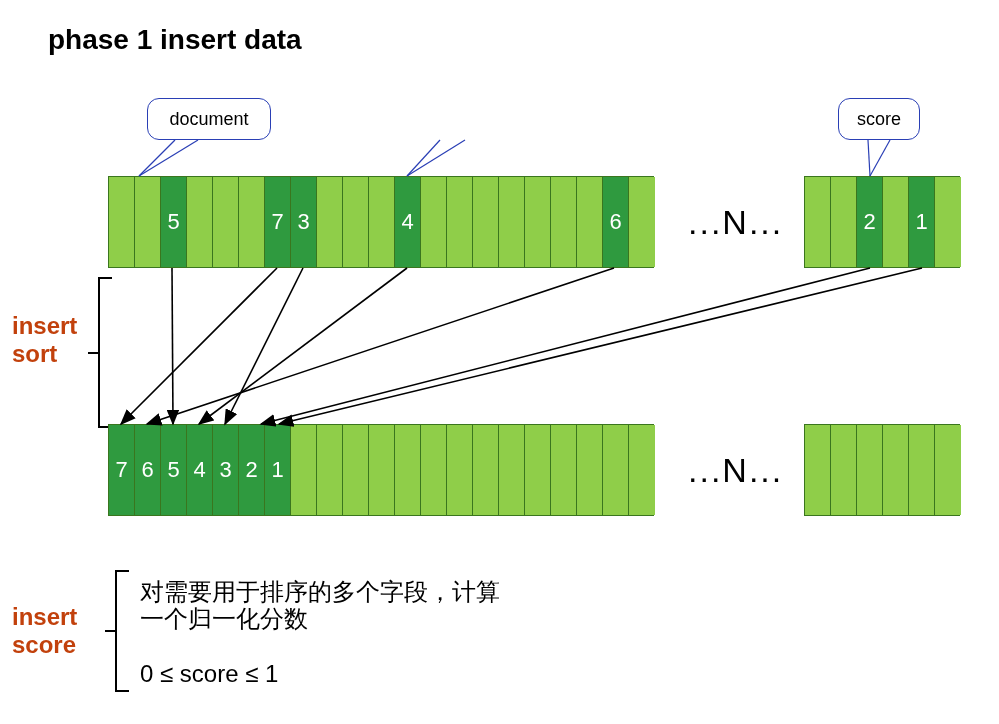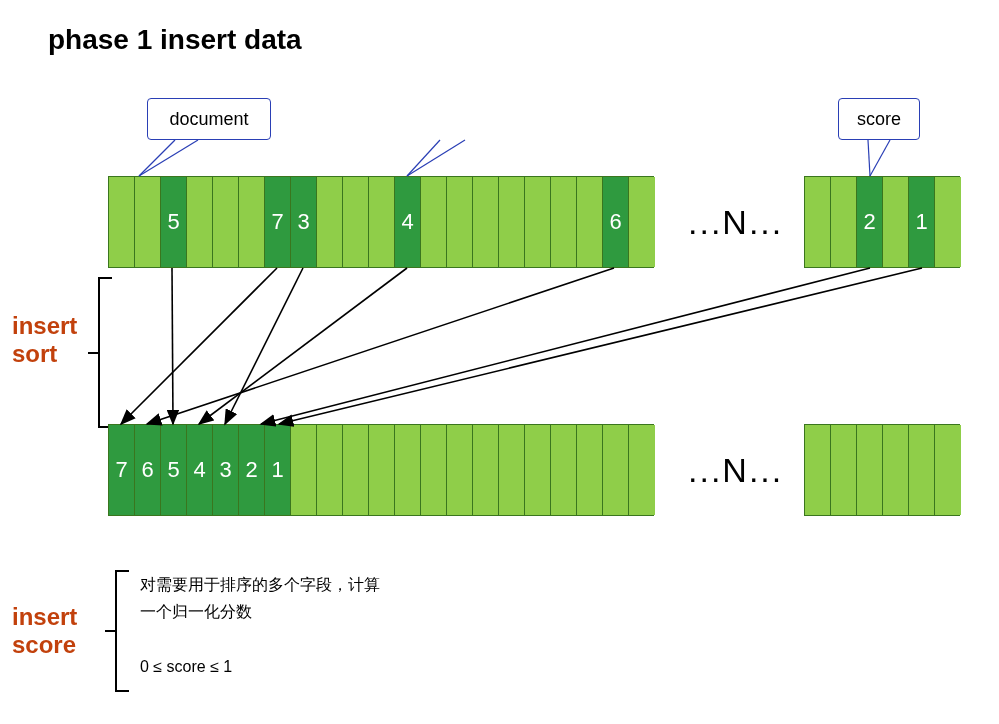--- a/index.html
+++ b/index.html
@@ -23,21 +23,21 @@
   }
   .label {
     position: absolute;
     font-weight: 700;
     font-size: 24px;
     color: #c2410c;
     line-height: 1.15;
   }
   .note-text {
     position: absolute;
-    font-size: 16px;
+    font-size: 24px;
     color: #000;
     line-height: 1.55;
   }
   .big-n {
     position: absolute;
     font-weight: 400;
     font-size: 34px;
     color: #000;
     letter-spacing: 2px;
   }
@@ -59,21 +59,21 @@
     color: #fff;
     box-sizing: border-box;
   }
   .cell:last-child { border-right: none; }
   .lg { background: #8fce49; }   
   .dg { background: #2f9a3f; }   
   
   .callout {
     position: absolute;
     border: 1px solid #2a3fb5;
-    border-radius: 4px;
+    border-radius: 12px;
     background: #fff;
     font-size: 18px;
     color: #000;
     display: flex;
     align-items: center;
     justify-content: center;
     padding: 4px 10px;
     box-sizing: border-box;
   }
   

